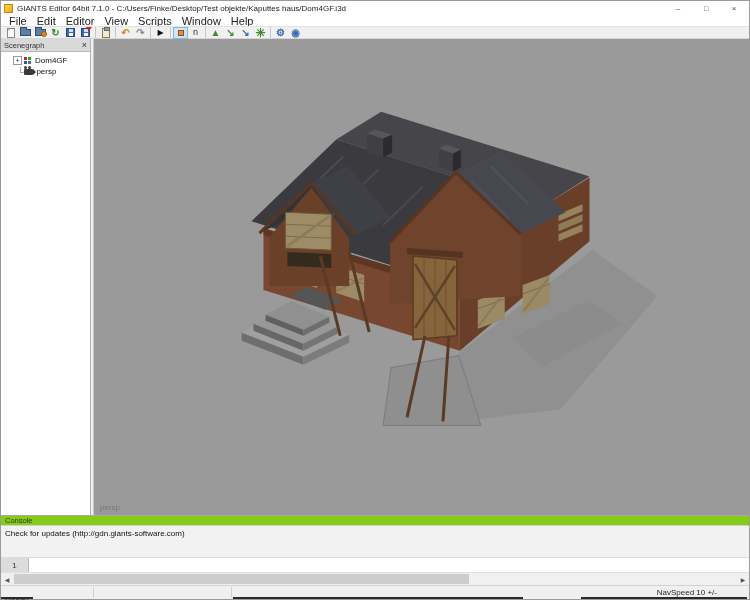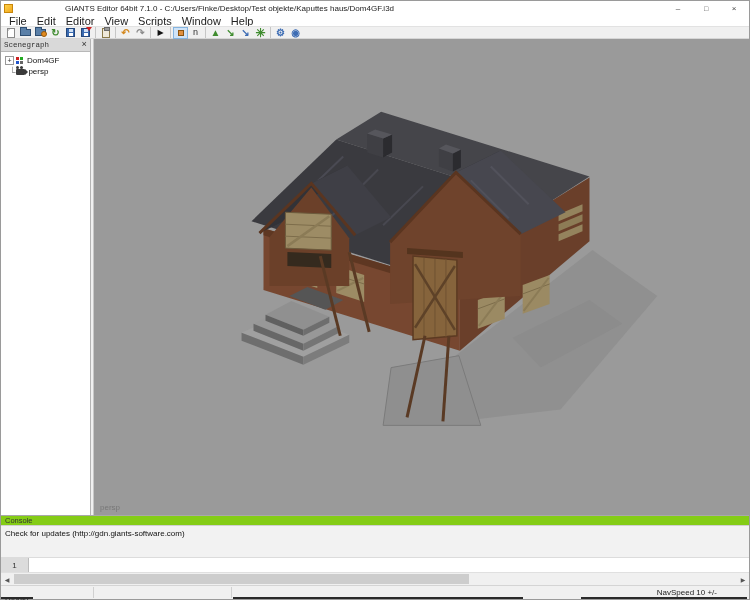--- a/index.html
+++ b/index.html
@@ -1,21 +1,21 @@
 <!DOCTYPE html>
 <html><head>
 <meta charset="utf-8">
 <style>
   * { margin:0; padding:0; box-sizing:border-box; }
   html,body { width:750px; height:600px; overflow:hidden; }
   body { font-family:"Liberation Sans", sans-serif; background:#fff; }
   .window { width:750px; height:600px; display:flex; flex-direction:column; border:1px solid #9a9a9a; position:relative; }
 
   
-  .titlebar { height:14px; background:#ffffff; display:flex; align-items:center; padding:0 2px 0 3px; flex:0 0 auto;gap:48px; }
+  .titlebar { height:14px; background:#ffffff; display:flex; align-items:center; padding:0 2px 0 3px; flex:0 0 auto; }
   .app-icon { width:9px; height:9px; background:linear-gradient(135deg,#ffd24a 0%,#f0a81e 100%); border:1px solid #c8860a; margin-right:4px; flex:0 0 auto; }
   .title-text { font-size:8px; color:#222; white-space:nowrap; overflow:hidden; flex:1 1 auto; }
   .win-controls { display:flex; align-items:center; gap:10px; margin-right:4px; }
   .win-btn { width:18px; height:12px; display:flex; align-items:center; justify-content:center; font-size:8px; color:#444; cursor:default; }
   .win-btn.max { font-size:7px; }
 
   
   .menubar { height:11px; background:#ffffff; display:flex; align-items:center; padding-left:3px; flex:0 0 auto; }
   .menu-item { font-size:11px; color:#222; padding:0 5px; }
 
@@ -39,24 +39,24 @@
   .ic-floppy::after { content:""; position:absolute; left:2px; bottom:0; width:4px; height:3px; background:#fff; }
   .ic-floppy::before { content:""; position:absolute; left:2px; top:0; width:4px; height:3px; background:#cfe0f4; }
   .ic-floppy.exp i { position:absolute; right:-3px; top:-2px; width:0; height:0; border-left:3px solid transparent; border-right:3px solid transparent; border-top:4px solid #cc2222; }
   .ic-clip { width:8px; height:10px; background:#efe9da; border:1px solid #8a7a4a; position:relative; }
   .ic-clip::before { content:""; position:absolute; top:-2px; left:1px; width:4px; height:2px; background:#9a9a9a; border:1px solid #6a6a6a; }
   .ic-cube { width:6px; height:6px; background:#e09040; border:1px solid #8a5410; }
 
   
   .main { flex:1 1 auto; display:flex; min-height:0; }
   .scenegraph { width:90px; flex:0 0 auto; display:flex; flex-direction:column; border-right:1px solid #b4b4b4; background:#fff; }
-  .sg-header { height:13px; background:#d9d9d9; border-bottom:1px solid #b8b8b8; display:flex; align-items:center; padding:0 3px; flex:0 0 auto;font-family:Liberation Mono, monospace; }
+  .sg-header { height:13px; background:#d9d9d9; border-bottom:1px solid #b8b8b8; display:flex; align-items:center; padding:0 3px; flex:0 0 auto; }
   .sg-title { font-size:7.5px; color:#333; flex:1; }
   .sg-close { font-size:9px; color:#333; line-height:1; }
-  .sg-tree { flex:1; background:#fff; padding:3px 4px; font-size:8px; color:#111; }
+  .sg-tree { flex:1; background:#fff; padding:3px 12px; font-size:8px; color:#111; }
   .tree-row { display:flex; align-items:center; height:11px; white-space:nowrap; }
   .expander { width:9px; height:9px; border:1px solid #999; background:#fff; font-size:7px; line-height:7px; text-align:center; color:#333; margin-right:2px; flex:0 0 auto; }
   .tg-icon { width:8px; height:8px; display:grid; grid-template-columns:3px 3px; grid-template-rows:3px 3px; gap:1px; margin-right:3px; flex:0 0 auto; }
   .tg-icon i { display:block; }
   .tg-icon i:nth-child(1){background:#cc2222;} .tg-icon i:nth-child(2){background:#22aa22;}
   .tg-icon i:nth-child(3){background:#2255cc;} .tg-icon i:nth-child(4){background:#666;}
   .branch { color:#888; font-size:9px; margin:0 1px 0 4px; }
   .cam-icon { width:9px; height:6px; background:#3a3a3a; border-radius:1px; position:relative; margin-right:3px; flex:0 0 auto; }
   .cam-icon::before { content:""; position:absolute; right:-3px; top:0; border-top:3px solid transparent; border-bottom:3px solid transparent; border-left:3px solid #3a3a3a; }
   .cam-icon::after { content:""; position:absolute; top:-3px; left:0; width:3px; height:3px; border-radius:50%; background:#3a3a3a; box-shadow:4px 0 0 #3a3a3a; }

